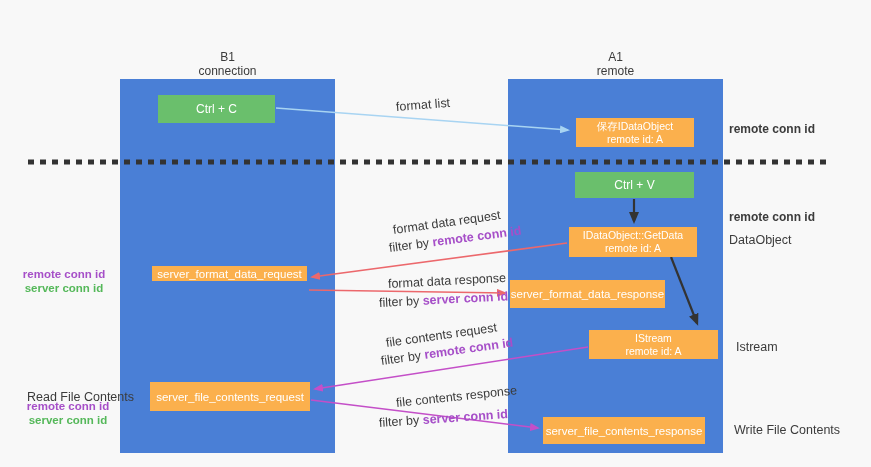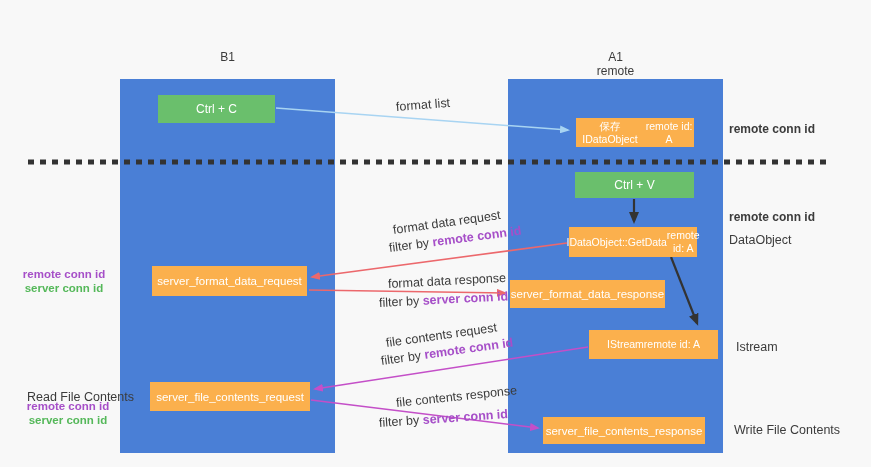--- a/index.html
+++ b/index.html
@@ -18,21 +18,21 @@
   }
   .abs{position:absolute;}
   .title{left:330px;top:5px;width:210px;text-align:center;font-size:17px;line-height:22px;color:var(--text-dark);}
   .colhead{top:50px;width:215px;text-align:center;font-size:12px;line-height:14px;color:var(--text-dark);}
   .col{top:79px;width:215px;height:374px;background:var(--column-blue);}
   .arrows{left:0;top:0;width:871px;height:467px;pointer-events:none;}
   .node{display:flex;align-items:center;justify-content:center;color:#fff;text-align:center;}
   .node.green{background:var(--node-green);font-size:12px;}
   .node.orange{background:var(--node-orange);}
   .node.one{font-size:11.5px;}
-  .node.two{flex-direction:row;font-size:10.5px;line-height:13px;}
+  .node.two{flex-direction:column;font-size:10.5px;line-height:13px;}
   .purple{color:var(--text-purple);font-weight:bold;}
   .greent{color:var(--text-green);font-weight:bold;}
   .sidelabel{font-size:12.5px;color:var(--text-dark);white-space:nowrap;}
   .sidetag{font-size:11.5px;line-height:14px;text-align:center;white-space:nowrap;}
   .ann{font-size:12.5px;color:var(--text-dark);white-space:nowrap;transform-origin:left center;}
   .l-dash{stroke:var(--arrow-black);stroke-width:5;stroke-dasharray:6 6;}
   .l-blue{stroke:var(--arrow-blue);stroke-width:1.5;}
   .l-red{stroke:var(--arrow-red);stroke-width:1.6;}
   .l-magenta{stroke:var(--arrow-magenta);stroke-width:1.6;}
   .l-black{stroke:var(--arrow-black);stroke-width:2.2;}
@@ -42,20 +42,21 @@
   .m-black{fill:var(--arrow-black);}
 </style>
 </head>
 <body>
 
 <div class="stage">
 
 
   <div class="abs colhead" style="left:120px;text-align:center;">
     <div>B1</div>
+    <div>connection</div>
   </div>
   <div class="abs colhead" style="left:508px;">
     <div>A1</div>
     <div>remote</div>
   </div>
 
   <div class="abs col" style="left:120px;"></div>
   <div class="abs col" style="left:508px;"></div>
 
   <svg class="abs arrows" viewBox="0 0 871 467" xmlns="http://www.w3.org/2000/svg">
@@ -94,21 +95,21 @@
 
   <div class="abs node green" style="left:575px;top:172px;width:119px;height:26px;">
     <span>Ctrl + V</span>
   </div>
 
   <div class="abs node orange two" style="left:569px;top:227px;width:128px;height:30px;">
     <span>IDataObject::GetData</span>
     <span>remote id: A</span>
   </div>
 
-  <div class="abs node orange one" style="left:152px;top:266px;width:155px;height:30px;">
+  <div class="abs node orange one" style="left:152px;top:266px;width:155px;height:15px;">
     <span>server_format_data_request</span>
   </div>
 
   <div class="abs node orange one" style="left:510px;top:280px;width:155px;height:28px;">
     <span>server_format_data_response</span>
   </div>
 
   <div class="abs node orange two" style="left:589px;top:330px;width:129px;height:29px;">
     <span>IStream</span>
     <span>remote id: A</span>

